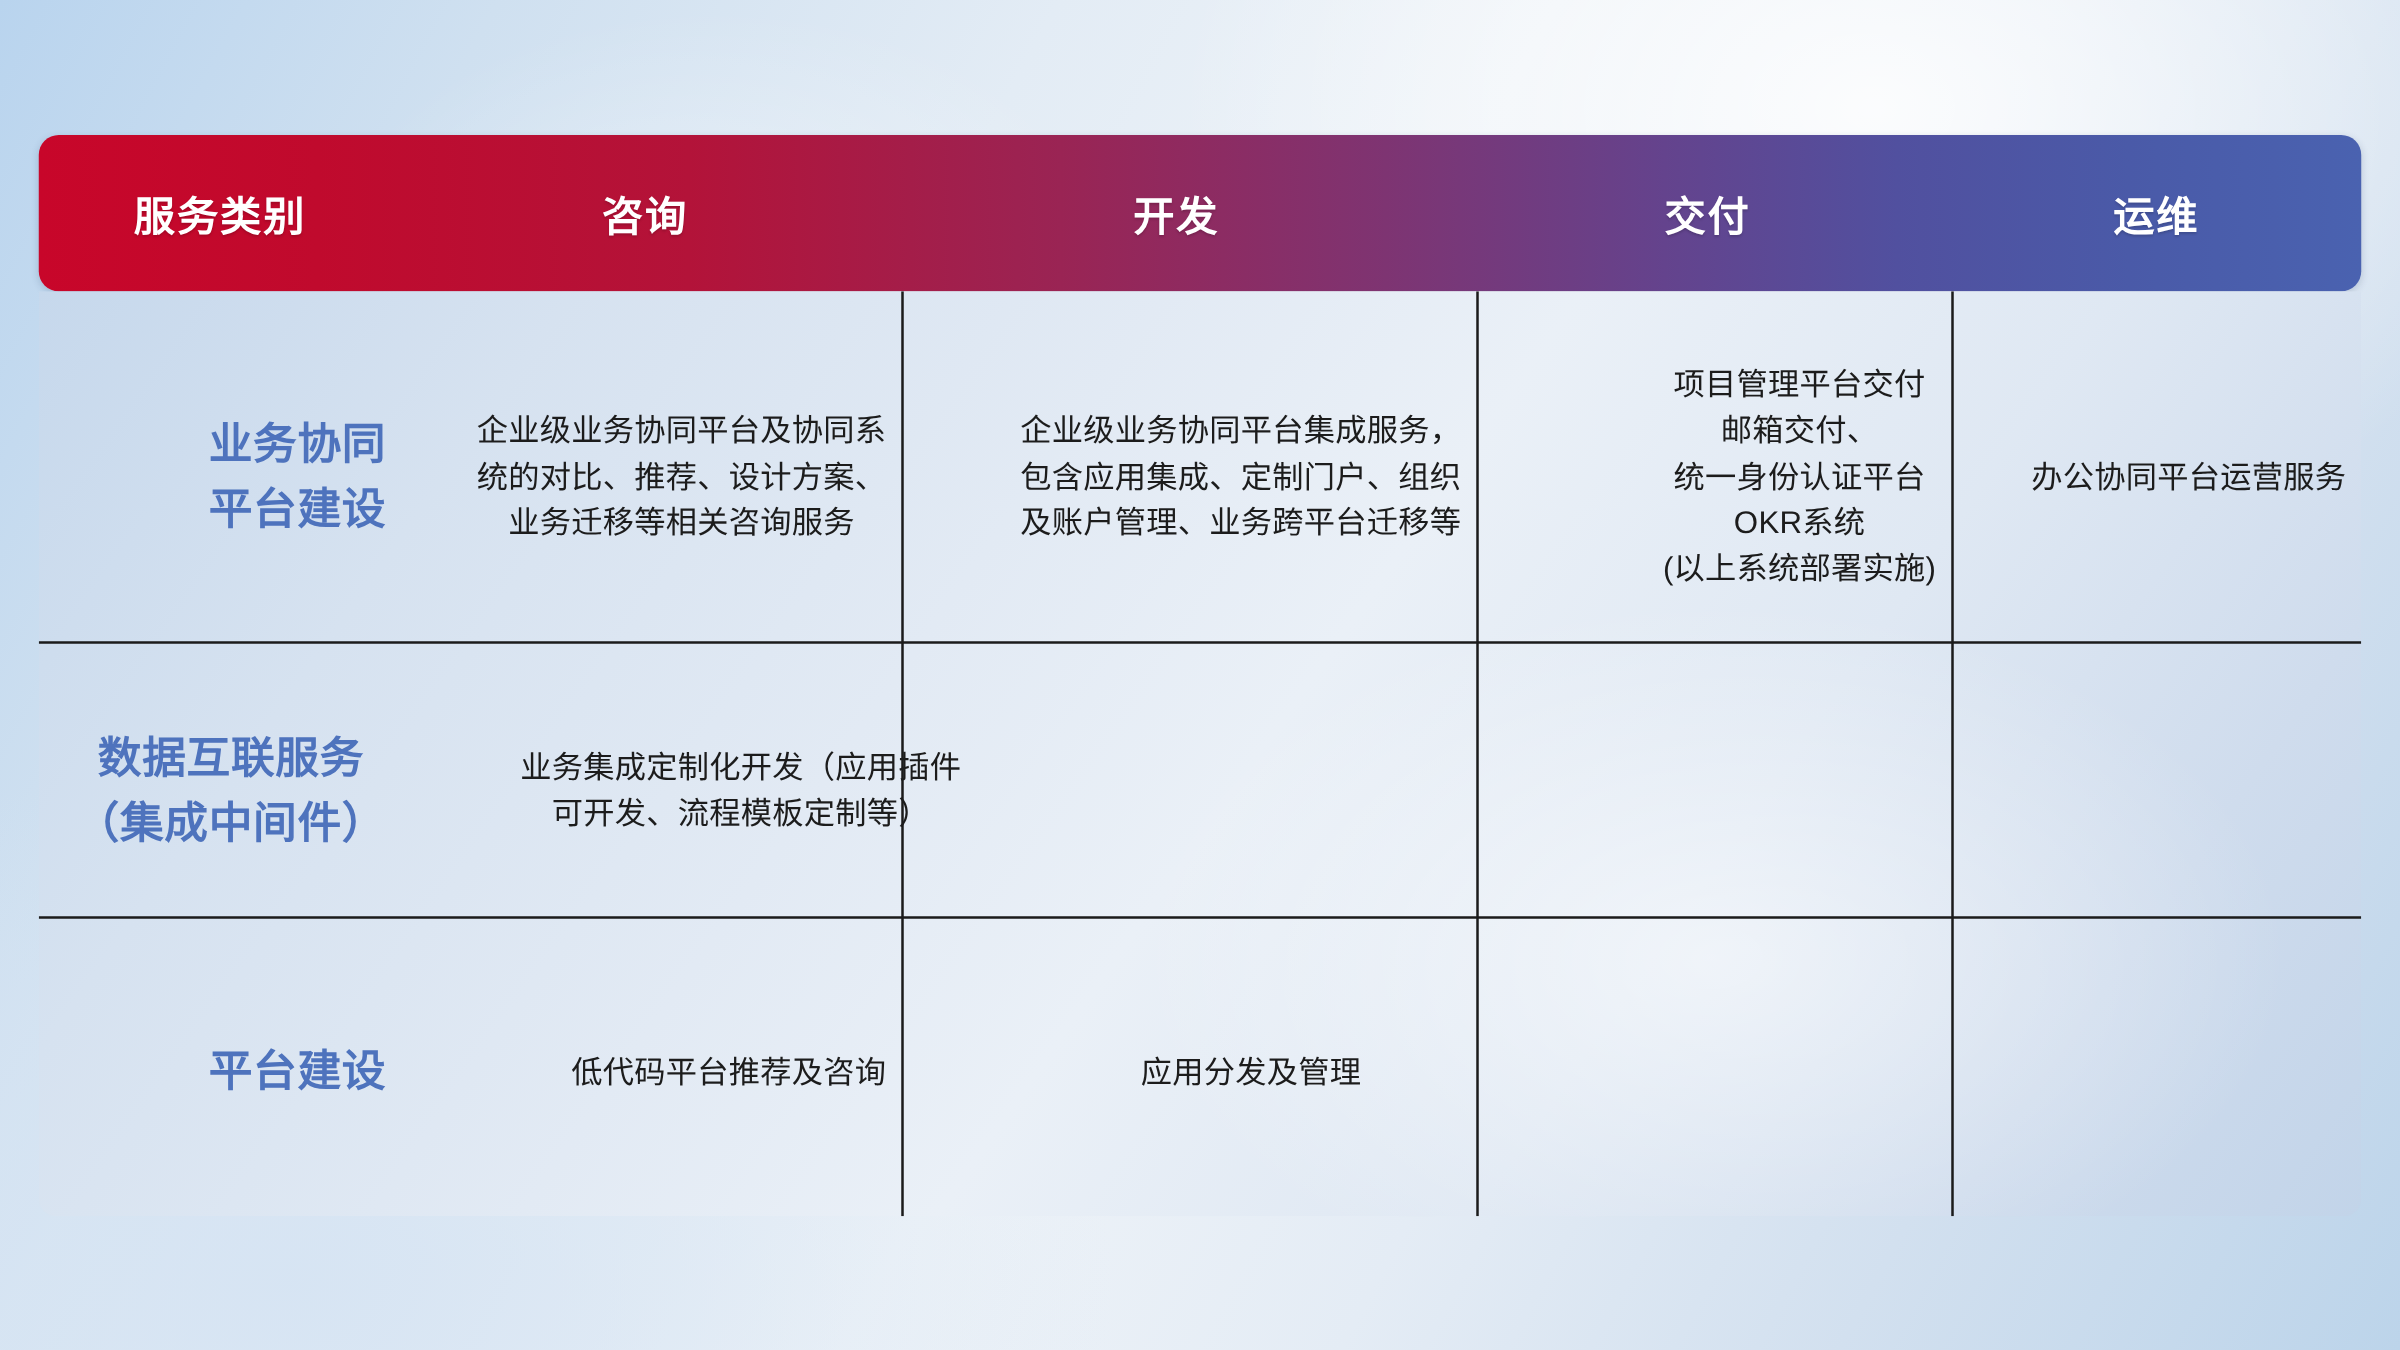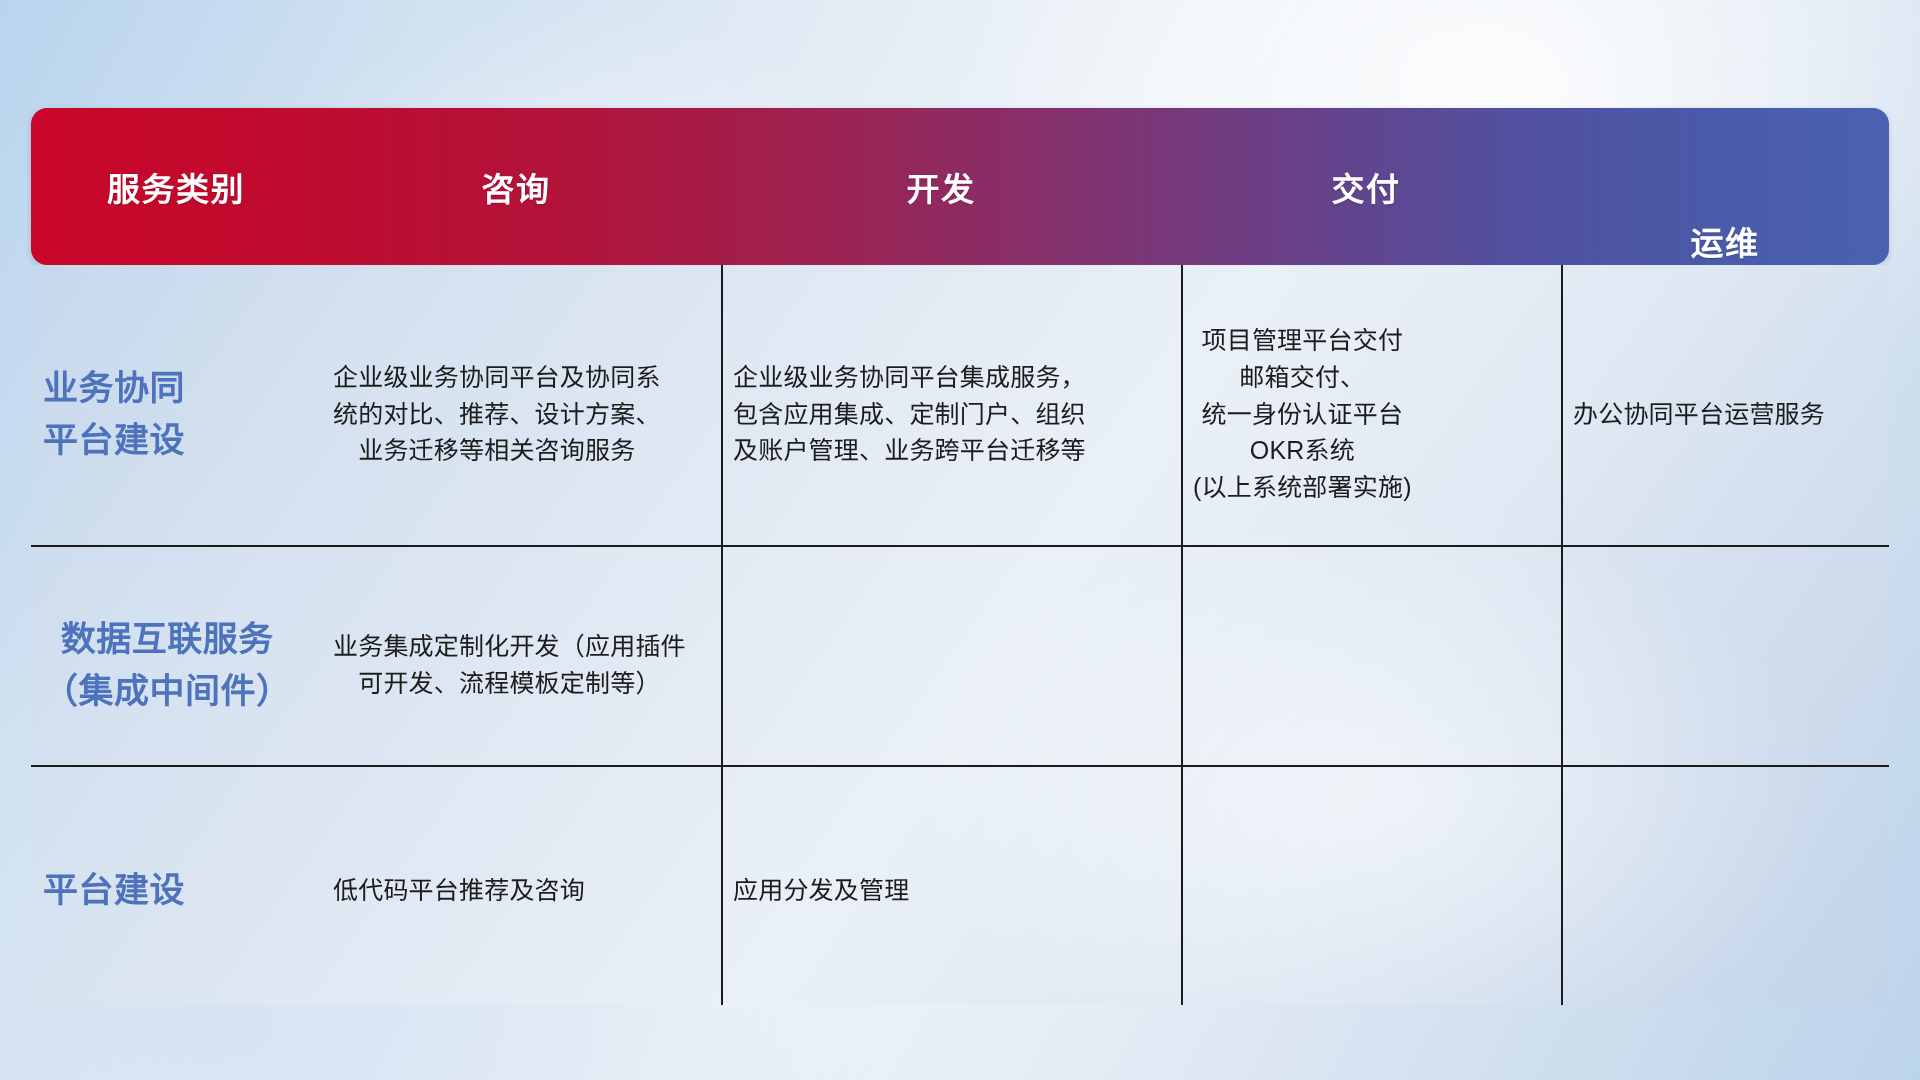--- a/index.html
+++ b/index.html
@@ -47,21 +47,21 @@
     left: 31px;
     top: 108px;
     width: 1858px;
     height: 865px;
     z-index: 2;
   }
 
   
   .header-row {
     display: flex;
-    height: 157px;
+    height: 125px;
     border-radius: 16px;
     overflow: hidden;
     background: linear-gradient(90deg,
       #c8062a 0%,
       #c00a2d 12%,
       #b31339 28%,
       #9a2454 44%,
       #7e3472 58%,
       #64438d 70%,
       #51509f 80%,
@@ -111,21 +111,21 @@
     position: absolute;
     left: 0;
     width: 100%;
     height: 2px;
     background: #1b1b1b;
   }
 
   .cell {
     display: flex;
     align-items: center;
-    justify-content: flex-start;
+    justify-content: flex-end;
     padding: 0 12px;
     box-sizing: border-box;
     position: relative;
     margin-top: 16px;
   }
 
   
   .vline {
     position: absolute;
     top: 0;
@@ -165,21 +165,21 @@
       </div>
       <div class="header-cell" style="width:390px;text-align:center;">
         <span>咨询</span>
       </div>
       <div class="header-cell" style="width:460px;">
         <span>开发</span>
       </div>
       <div class="header-cell" style="width:390px;">
         <span>交付</span>
       </div>
-      <div class="header-cell" style="width:328px;align-items:flex-end;">
+      <div class="header-cell" style="width:328px;">
         <span>运维</span>
       </div>
     </div>
 
     <div class="body-wrap">
 
       <div class="vline" style="left:690px;"></div>
       <div class="vline" style="left:1150px;"></div>
       <div class="vline" style="left:1530px;"></div>
 

